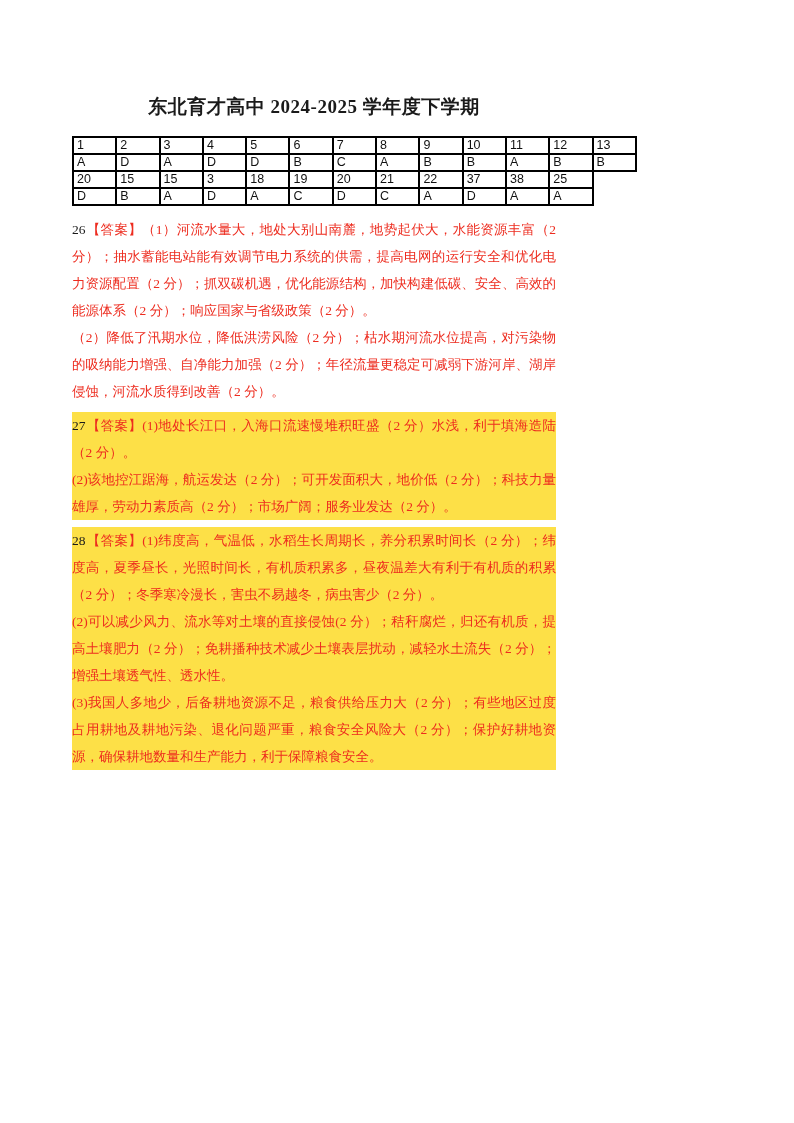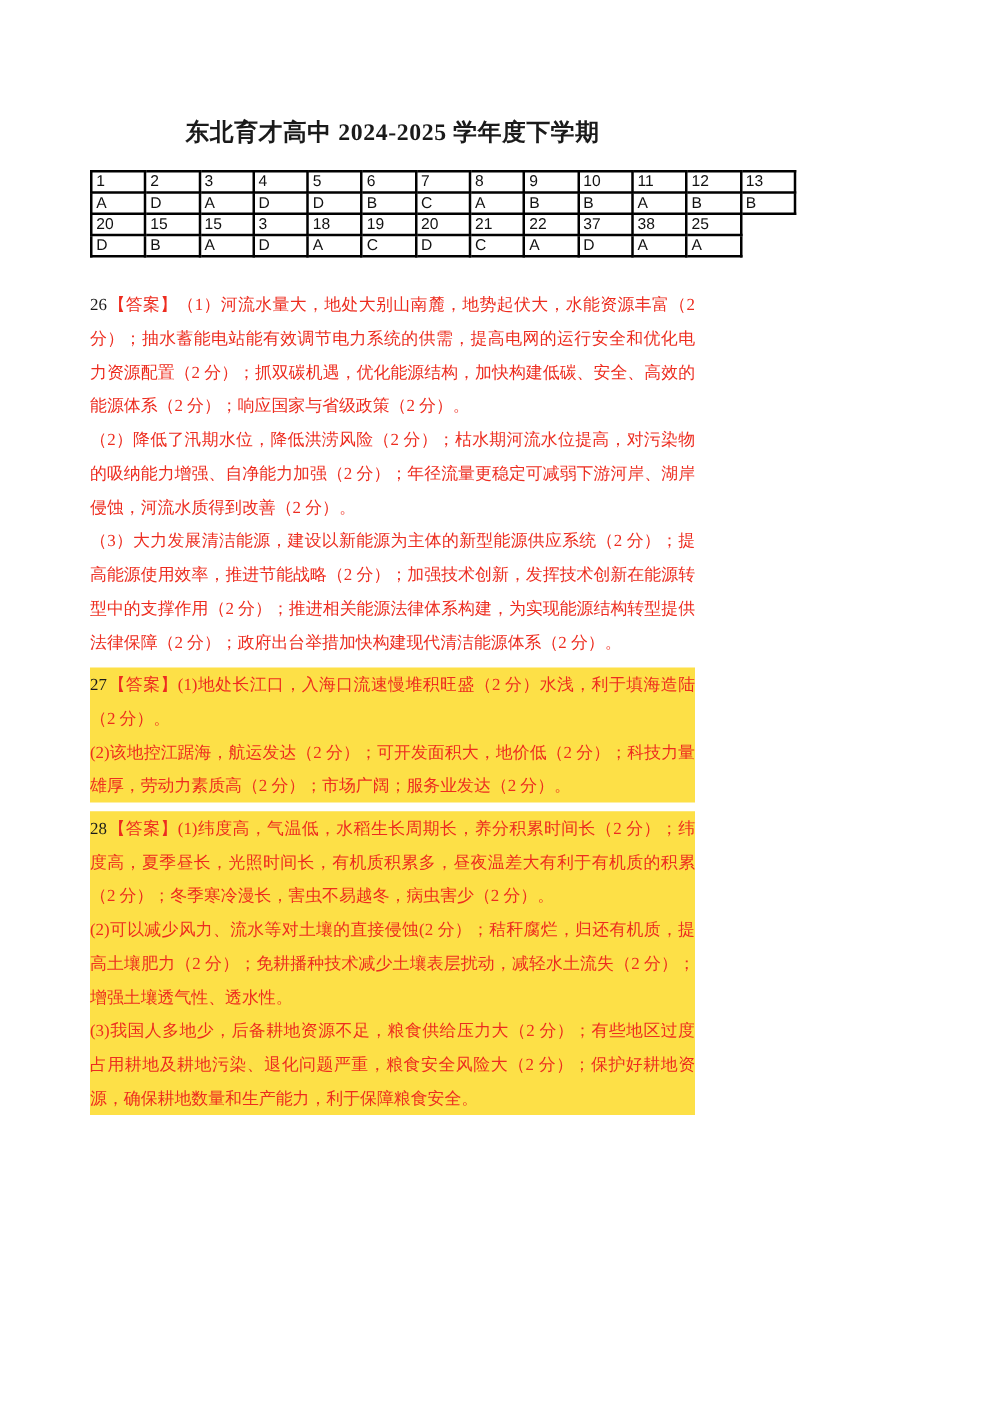--- a/index.html
+++ b/index.html
@@ -38,21 +38,21 @@
   table.answer-key td {
     border: 2px solid #000;
     height: 16px;
     padding: 0 3px;
     text-align: left;
     vertical-align: middle;
     line-height: 15px;
     overflow: hidden;
   }
 
-  .answers { margin-top: 24px; }
+  .answers { margin-top: 10px; }
   .answer {
     font-size: 13.5px;
     line-height: 27px;
     color: #ed2c1f;
     text-align: justify;
   }
   .answer + .answer { margin-top: 7px; }
   .answer.highlighted { background: #fde047; }
   .answer .qnum {
     color: #1a1a1a;
@@ -143,21 +143,20 @@
         <td>A</td>
       </tr>
     </tbody>
   </table>
 
   <div class="answers">
 
     <div class="answer">
       <p><span class="qnum">26</span><span>【答案】</span><span>（1）河流水量大，地处大别山南麓，地势起伏大，水能资源丰富（2 分）；抽水蓄能电站能有效调节电力系统的供需，提高电网的运行安全和优化电力资源配置（2 分）；抓双碳机遇，优化能源结构，加快构建低碳、安全、高效的能源体系（2 分）；响应国家与省级政策（2 分）。</span></p>
       <p><span>（2）降低了汛期水位，降低洪涝风险（2 分）；枯水期河流水位提高，对污染物的吸纳能力增强、自净能力加强（2 分）；年径流量更稳定可减弱下游河岸、湖岸侵蚀，河流水质得到改善（2 分）。</span></p>
-      <p><span>（3）大力发展清洁能源，建设以新能源为主体的新型能源供应系统（2 分）；提高能源使用效率，推进节能战略（2 分）；加强技术创新，发挥技术创新在能源转型中的支撑作用（2 分）；推进相关能源法律体系构建，为实现能源结构转型提供法律保障（2 分）；政府出台举措加快构建现代清洁能源体系（2 分）。</span></p>
     </div>
 
     <div class="answer highlighted">
       <p><span class="qnum">27</span><span>【答案】</span><span>(1)地处长江口，入海口流速慢堆积旺盛（2 分）水浅，利于填海造陆（2 分）。</span></p>
       <p><span>(2)该地控江踞海，航运发达（2 分）；可开发面积大，地价低（2 分）；科技力量雄厚，劳动力素质高（2 分）；市场广阔；服务业发达（2 分）。</span></p>
     </div>
 
     <div class="answer highlighted">
       <p><span class="qnum">28</span><span>【答案】</span><span>(1)纬度高，气温低，水稻生长周期长，养分积累时间长（2 分）；纬度高，夏季昼长，光照时间长，有机质积累多，昼夜温差大有利于有机质的积累（2 分）；冬季寒冷漫长，害虫不易越冬，病虫害少（2 分）。</span></p>
       <p><span>(2)可以减少风力、流水等对土壤的直接侵蚀(2 分）；秸秆腐烂，归还有机质，提高土壤肥力（2 分）；免耕播种技术减少土壤表层扰动，减轻水土流失（2 分）；增强土壤透气性、透水性。</span></p>

